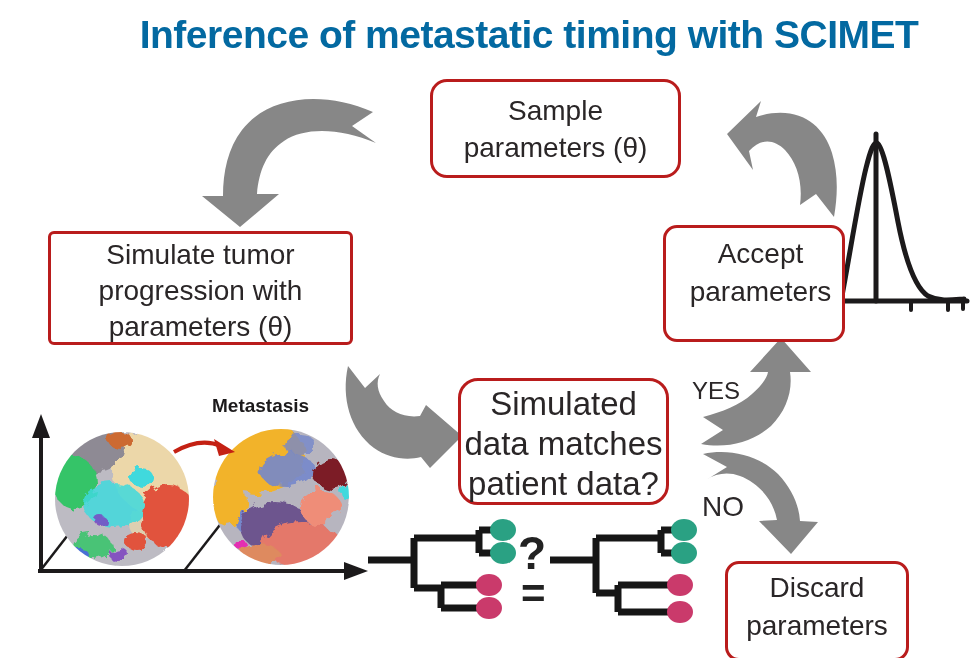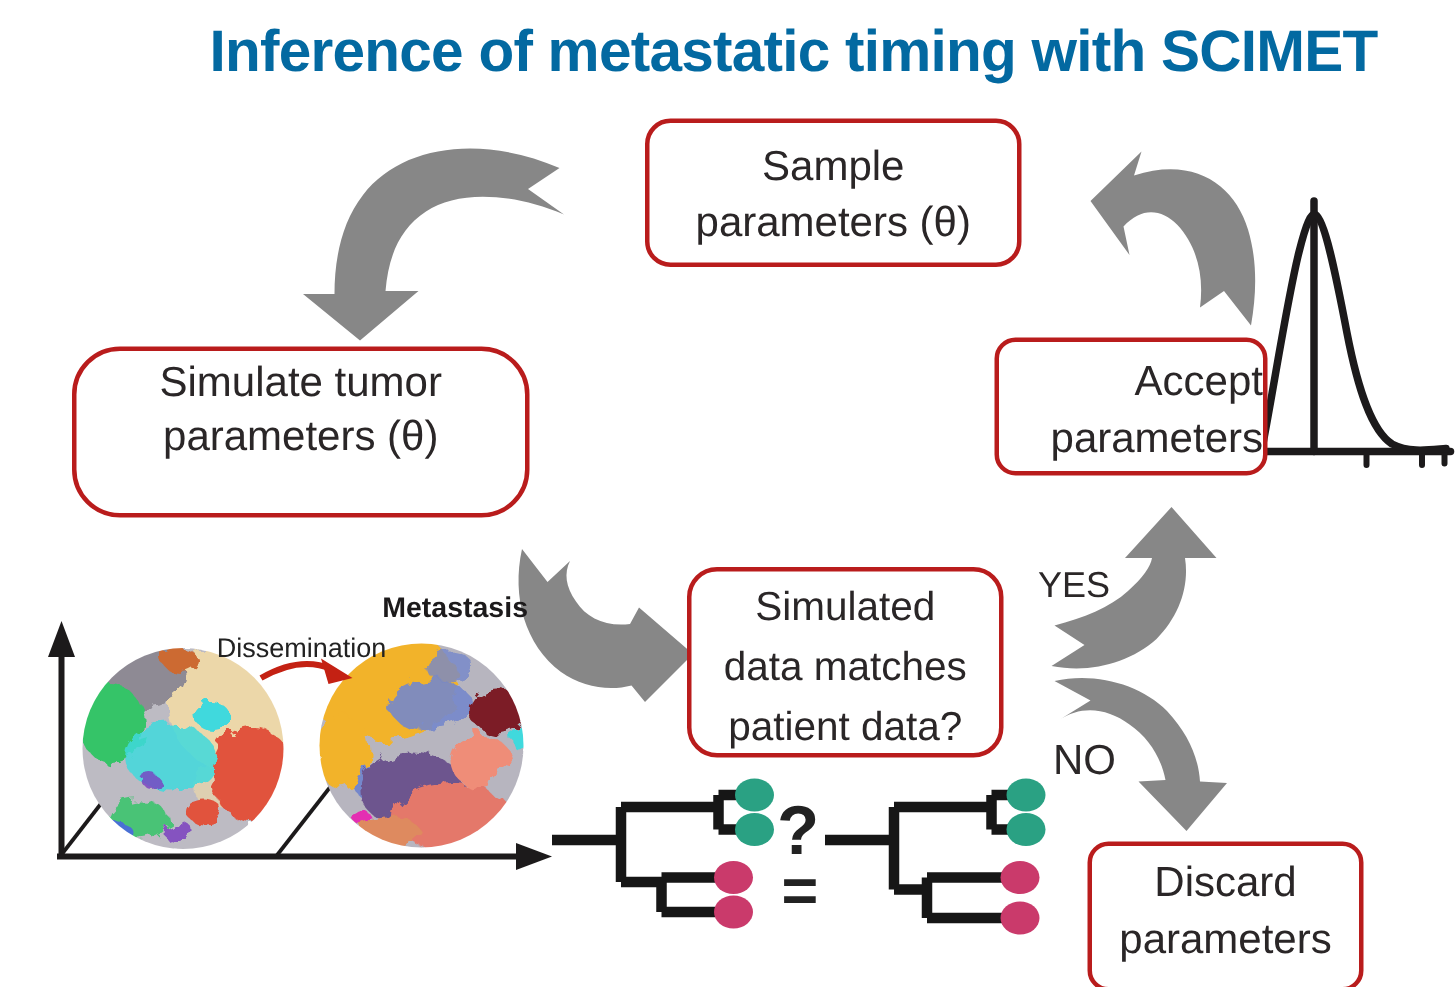--- a/index.html
+++ b/index.html
@@ -11,29 +11,29 @@
     position:absolute;left:0;top:13px;width:100%;text-align:center;
     font-size:39px;font-weight:bold;letter-spacing:-0.5px;color:#0369a1;margin-left:44px;
   }
   .gfx{position:absolute;left:0;top:0;}
   .box{
     position:absolute;background:#ffffff;border:3px solid #b91c1c;
     text-align:center;font-size:28px;color:#2a2627;box-sizing:border-box;
   }
   .box .ln{white-space:nowrap;}
   .box-sample{left:430px;top:79px;width:251px;height:99px;border-radius:17px;padding-top:10px;line-height:37px;}
-  .box-simulate{left:48px;top:231px;width:305px;height:114px;border-radius:32px;padding-top:3px;line-height:36px;}
-  .box-match{left:458px;top:378px;width:211px;height:127px;border-radius:20px;padding-top:3px;line-height:40px;font-size:27px;}
-  .box-accept{left:663px;top:225px;width:182px;height:92px;border-radius:14px;text-align:right;padding:7px 0 0 13px;line-height:38px;}
+  .box-simulate{left:48px;top:231px;width:305px;height:114px;border-radius:6px;padding-top:3px;line-height:36px;}
+  .box-match{left:458px;top:378px;width:211px;height:127px;border-radius:20px;padding-top:3px;line-height:40px;font-size:33px;}
+  .box-accept{left:663px;top:225px;width:182px;height:117px;border-radius:14px;text-align:center;padding:7px 0 0 13px;line-height:38px;}
   .box-discard{left:725px;top:561px;width:184px;height:100px;border-radius:14px;padding-top:5px;line-height:38px;}
   .lbl{position:absolute;color:#2b2728;}
   .lbl-yes{left:692px;top:377px;font-size:24px;}
   .lbl-no{left:702px;top:491px;font-size:28px;}
   .lbl-primary{left:40px;top:395px;width:170px;text-align:center;font-size:19px;font-weight:bold;color:#1c1a1b;}
-  .lbl-meta{left:212px;top:395px;width:140px;text-align:right;font-size:19px;font-weight:bold;color:#1c1a1b;}
+  .lbl-meta{left:212px;top:395px;width:140px;text-align:left;font-size:19px;font-weight:bold;color:#1c1a1b;}
   .lbl-diss{left:140px;top:422px;width:122px;text-align:center;font-size:18px;color:#222;}
   .lbl-q{left:518px;top:526px;font-size:46px;font-weight:bold;color:#222;}
   .lbl-eq{left:521px;top:570px;font-size:42px;font-weight:bold;color:#222;}
 </style>
 </head>
 <body>
 
 <div class="canvas">
 
   <div class="title">Inference of metastatic timing with SCIMET</div>
@@ -193,20 +193,21 @@
     </g>
   </svg>
 
   <div class="box box-sample">
     <div class="ln">Sample</div>
     <div class="ln">parameters (θ)</div>
   </div>
 
   <div class="box box-simulate">
     <div class="ln">Simulate tumor</div>
+    <div class="ln">progression with</div>
     <div class="ln">parameters (θ)</div>
   </div>
 
   <div class="box box-match">
     <div class="ln">Simulated</div>
     <div class="ln">data matches</div>
     <div class="ln">patient data?</div>
   </div>
 
   <div class="box box-accept">
@@ -215,17 +216,16 @@
   </div>
 
   <div class="box box-discard">
     <div class="ln">Discard</div>
     <div class="ln">parameters</div>
   </div>
 
   <div class="lbl lbl-yes">YES</div>
   <div class="lbl lbl-no">NO</div>
   <div class="lbl lbl-meta">Metastasis</div>
-  <div class="lbl lbl-diss">Dissemination</div>
   <div class="lbl lbl-q">?</div>
   <div class="lbl lbl-eq">=</div>
 
 </div>
 
 </body></html>

